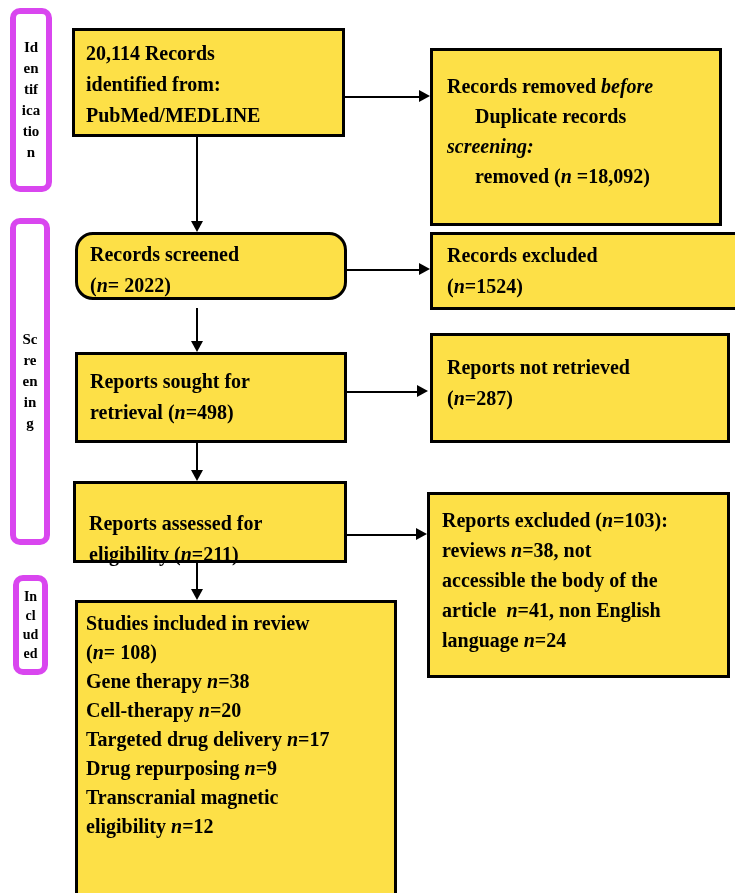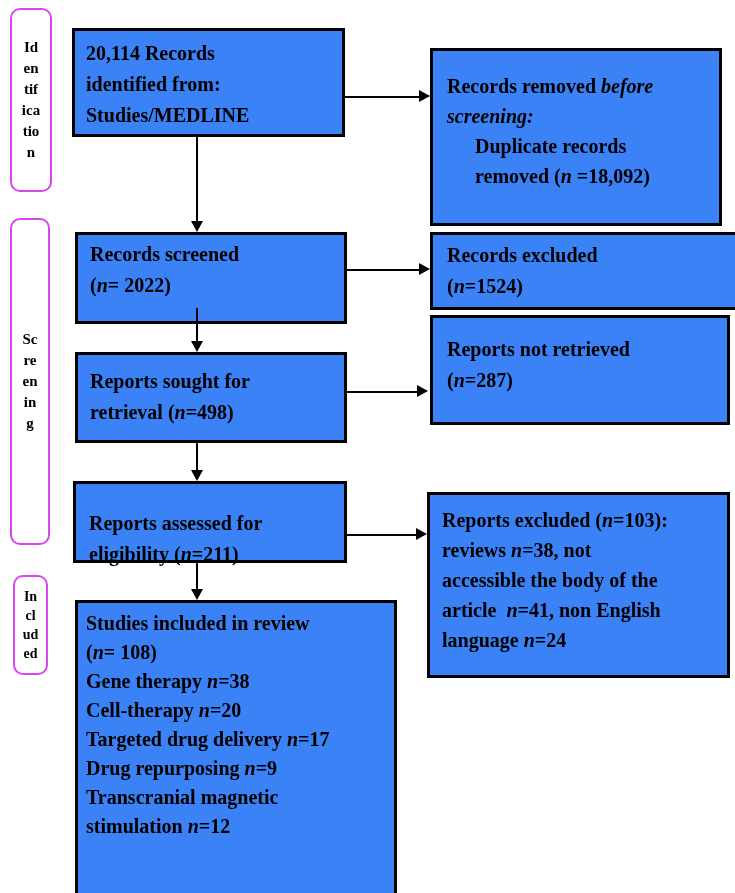--- a/index.html
+++ b/index.html
@@ -10,43 +10,43 @@
     background: #ffffff;
     font-family: "Liberation Serif", "DejaVu Serif", serif;
     font-weight: bold;
     color: #000000;
     overflow: hidden;
   }
   
   .box {
     position: absolute;
     border: 3px solid #000000;
-    background: #3b82f6;
+    background: #fde047;
     box-sizing: border-box;
     font-size: 20px;
     line-height: 30px;
   }
   .box .line { white-space: pre; }
   .it { font-style: italic; }
   .indent { padding-left: 28px; }
 
   .b1 { left: 72px;  top: 28px;  width: 273px; height: 109px; padding: 7px 6px 0 11px; line-height: 31px; }
-  .b2 { left: 75px;  top: 232px; width: 272px; height: 92px;  padding: 4px 6px 4px 12px; line-height: 31px; }
+  .b2 { left: 75px;  top: 232px; width: 272px; height: 68px;  padding: 4px 6px 4px 12px; line-height: 31px; border-radius: 18px; }
   .b3 { left: 75px;  top: 352px; width: 272px; height: 91px;  padding: 11px 24px 0 12px; line-height: 31px; }
   .b4 { left: 73px;  top: 481px; width: 274px; height: 82px;  padding: 24px 6px 0 13px; line-height: 31px; }
   .b5 { left: 75px;  top: 600px; width: 322px; height: 358px; padding: 6px 4px 0 8px; line-height: 29px; }
   .r1 { left: 430px; top: 10px;  width: 292px; height: 178px; padding: 20px 6px 0 14px; margin-top: 38px; }
   .r2 { left: 430px; top: 232px; width: 356px; height: 78px;  padding: 5px 6px 0 14px; line-height: 31px; }
-  .r3 { left: 430px; top: 315px; width: 300px; height: 110px; padding: 16px 6px 0 14px; line-height: 31px; }
+  .r3 { left: 430px; top: 333px; width: 300px; height: 110px; padding: 16px 6px 0 14px; line-height: 31px; }
   .r4 { left: 427px; top: 492px; width: 303px; height: 186px; padding: 10px 4px 0 12px; }
 
   
   .stage {
     position: absolute;
-    border: 2px solid #d946ef;
+    border: 6px solid #d946ef;
     border-radius: 10px;
     background: #ffffff;
     box-sizing: border-box;
     display: flex;
     flex-direction: column;
     align-items: center;
     justify-content: center;
     text-align: center;
     font-size: 15px;
     line-height: 21px;
@@ -94,21 +94,21 @@
   <div class="stage s-incl">
     <div>In</div>
     <div>cl</div>
     <div>ud</div>
     <div>ed</div>
   </div>
 
   <div class="box b1">
     <div class="line"><span>20,114 Records</span></div>
     <div class="line"><span>identified from:</span></div>
-    <div class="line"><span>Studies/MEDLINE</span></div>
+    <div class="line"><span>PubMed/MEDLINE</span></div>
   </div>
 
   <div class="box b2">
     <div class="line"><span>Records screened</span></div>
     <div class="line"><span>(</span><span class="it">n</span><span>= 2022)</span></div>
   </div>
 
   <div class="box b3">
     <div class="line"><span>Reports sought for</span></div>
     <div class="line"><span>retrieval (</span><span class="it">n</span><span>=498)</span></div>
@@ -120,27 +120,27 @@
   </div>
 
   <div class="box b5">
     <div class="line"><span>Studies included in review</span></div>
     <div class="line"><span>(</span><span class="it">n</span><span>= 108)</span></div>
     <div class="line"><span>Gene therapy </span><span class="it">n</span><span>=38</span></div>
     <div class="line"><span>Cell-therapy </span><span class="it">n</span><span>=20</span></div>
     <div class="line"><span>Targeted drug delivery </span><span class="it">n</span><span>=17</span></div>
     <div class="line"><span>Drug repurposing </span><span class="it">n</span><span>=9</span></div>
     <div class="line"><span>Transcranial magnetic</span></div>
-    <div class="line"><span>stimulation </span><span class="it">n</span><span>=12</span></div>
+    <div class="line"><span>eligibility </span><span class="it">n</span><span>=12</span></div>
   </div>
 
   <div class="box r1">
     <div class="line"><span>Records removed </span><span class="it">before</span></div>
+    <div class="line indent"><span>Duplicate records</span></div>
     <div class="line"><span class="it">screening:</span></div>
-    <div class="line indent"><span>Duplicate records</span></div>
     <div class="line indent"><span>removed (</span><span class="it">n</span><span> =18,092)</span></div>
   </div>
 
   <div class="box r2">
     <div class="line"><span>Records excluded</span></div>
     <div class="line"><span>(</span><span class="it">n</span><span>=1524)</span></div>
   </div>
 
   <div class="box r3">
     <div class="line"><span>Reports not retrieved</span></div>

